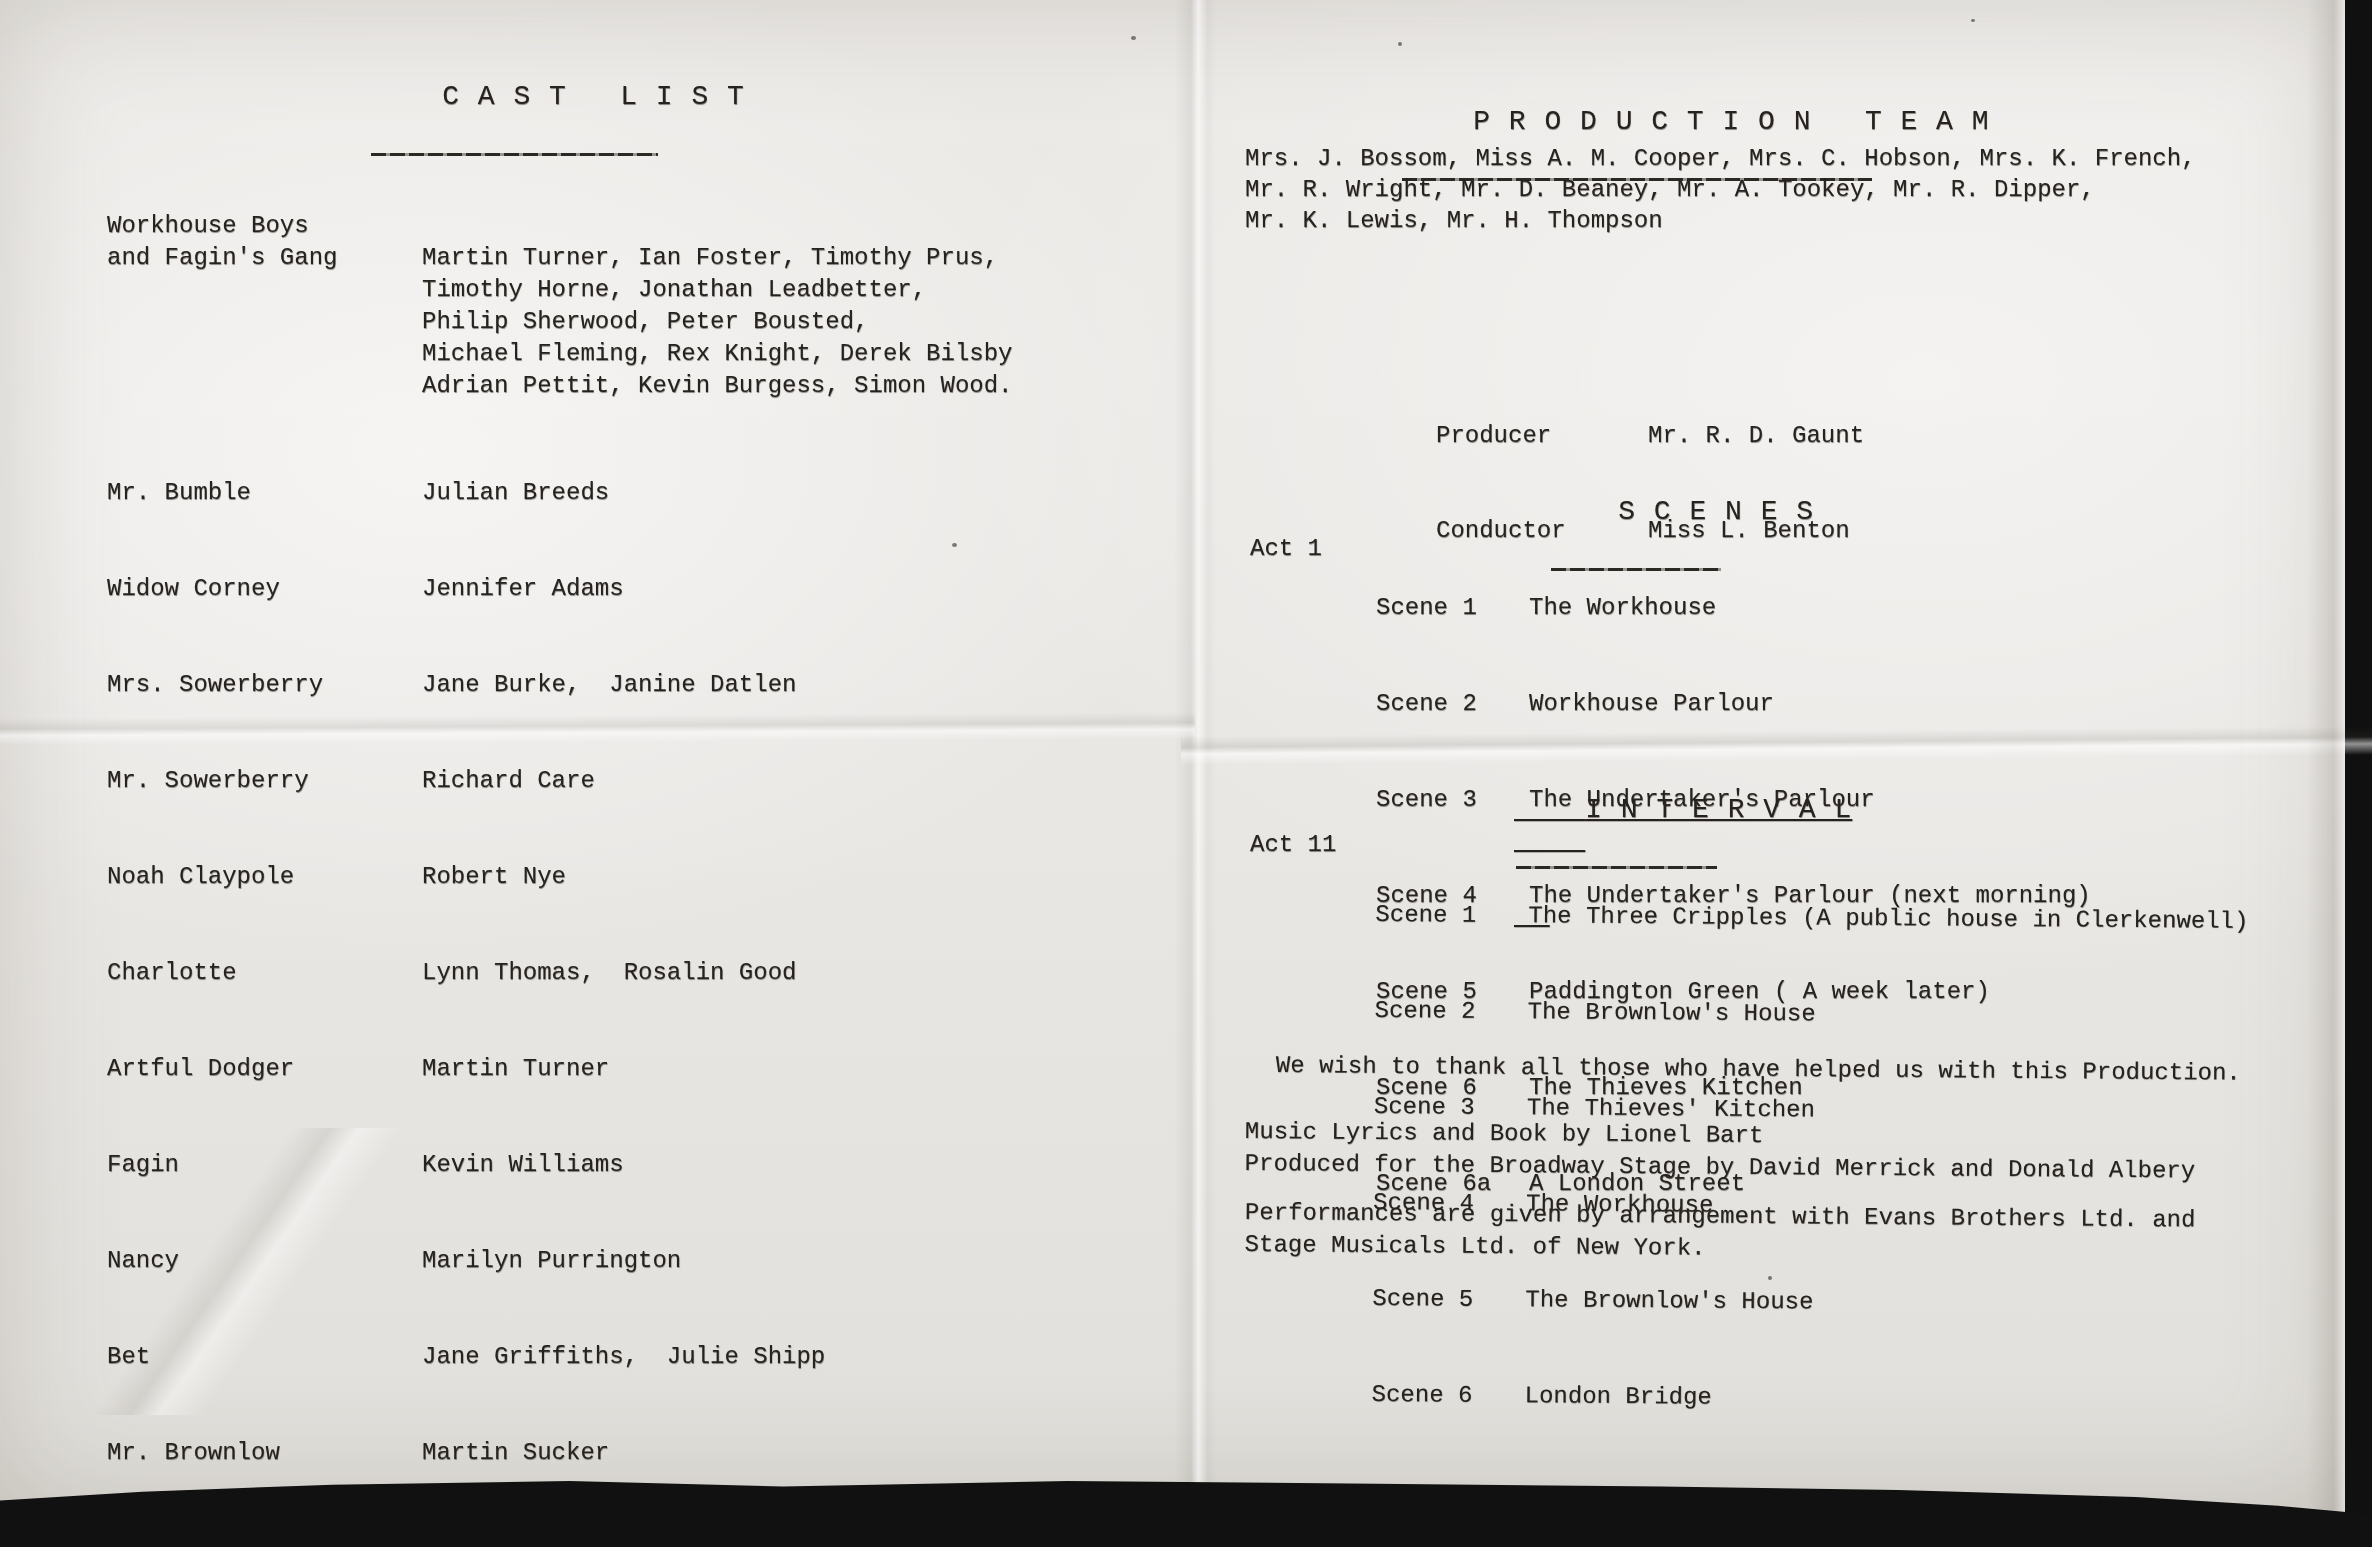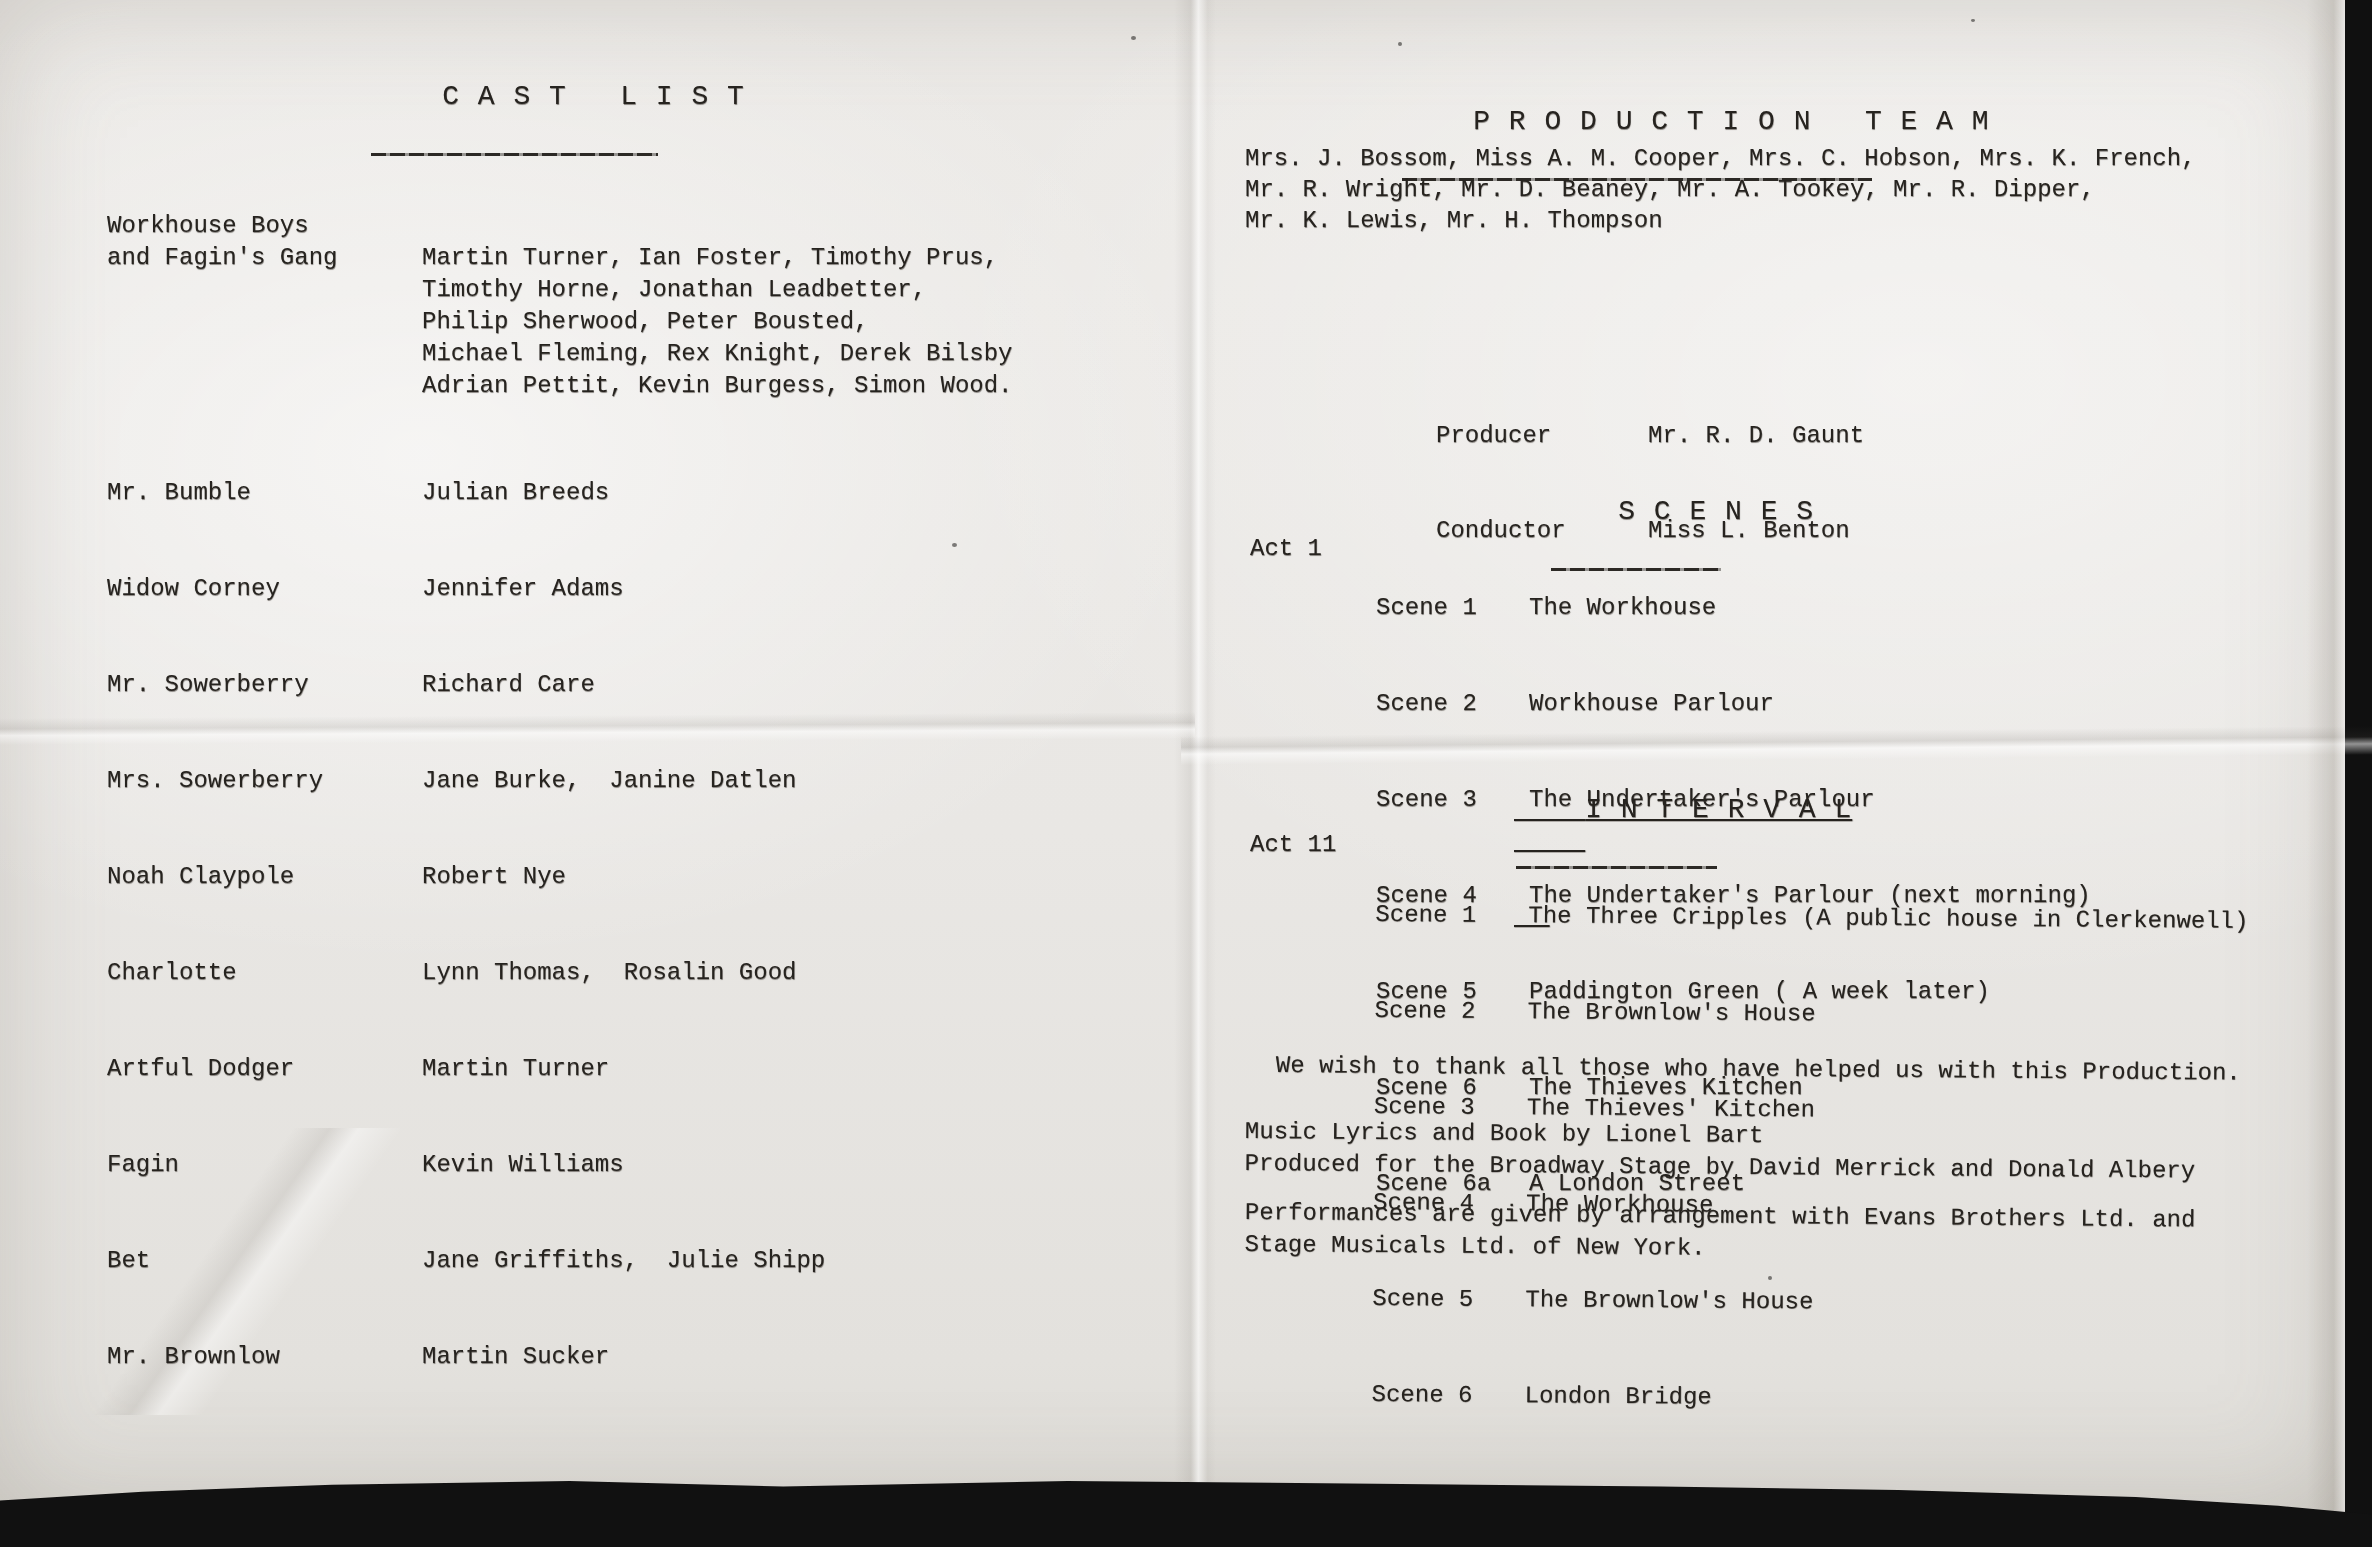--- a/index.html
+++ b/index.html
@@ -104,42 +104,46 @@
     </div>
     <div class="crow gap">
       <div class="role">Mr. Bumble</div>
       <div class="actors">Julian Breeds</div>
     </div>
     <div class="crow">
       <div class="role">Widow Corney</div>
       <div class="actors">Jennifer Adams</div>
     </div>
     <div class="crow">
+      <div class="role">Mrs. Sowerberry</div>
+      <div class="actors">Jane Burke,  Janine Datlen</div>
+    </div>
+    <div class="crow">
       <div class="role">Mr. Sowerberry</div>
       <div class="actors">Richard Care</div>
     </div>
     <div class="crow">
-      <div class="role">Mrs. Sowerberry</div>
-      <div class="actors">Jane Burke,  Janine Datlen</div>
-    </div>
-    <div class="crow">
       <div class="role">Noah Claypole</div>
       <div class="actors">Robert Nye</div>
     </div>
     <div class="crow">
       <div class="role">Charlotte</div>
       <div class="actors">Lynn Thomas,  Rosalin Good</div>
     </div>
     <div class="crow">
       <div class="role">Artful Dodger</div>
       <div class="actors">Martin Turner</div>
     </div>
     <div class="crow">
       <div class="role">Fagin</div>
       <div class="actors">Kevin Williams</div>
+    </div>
+    <div class="crow">
+      <div class="role">Nancy</div>
+      <div class="actors">Marilyn Purrington</div>
     </div>
     <div class="crow">
       <div class="role">Bet</div>
       <div class="actors">Jane Griffiths,  Julie Shipp</div>
     </div>
     <div class="crow">
       <div class="role">Mr. Brownlow</div>
       <div class="actors">Martin Sucker</div>
     </div>
     

